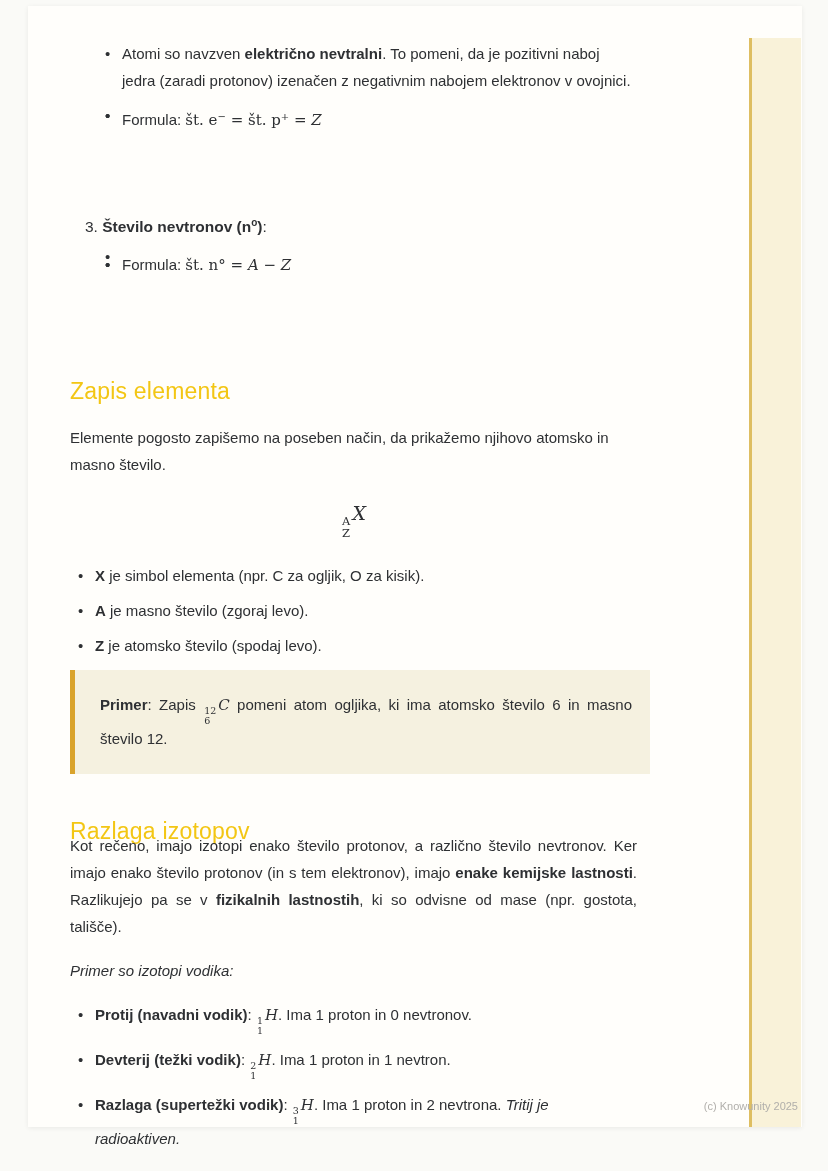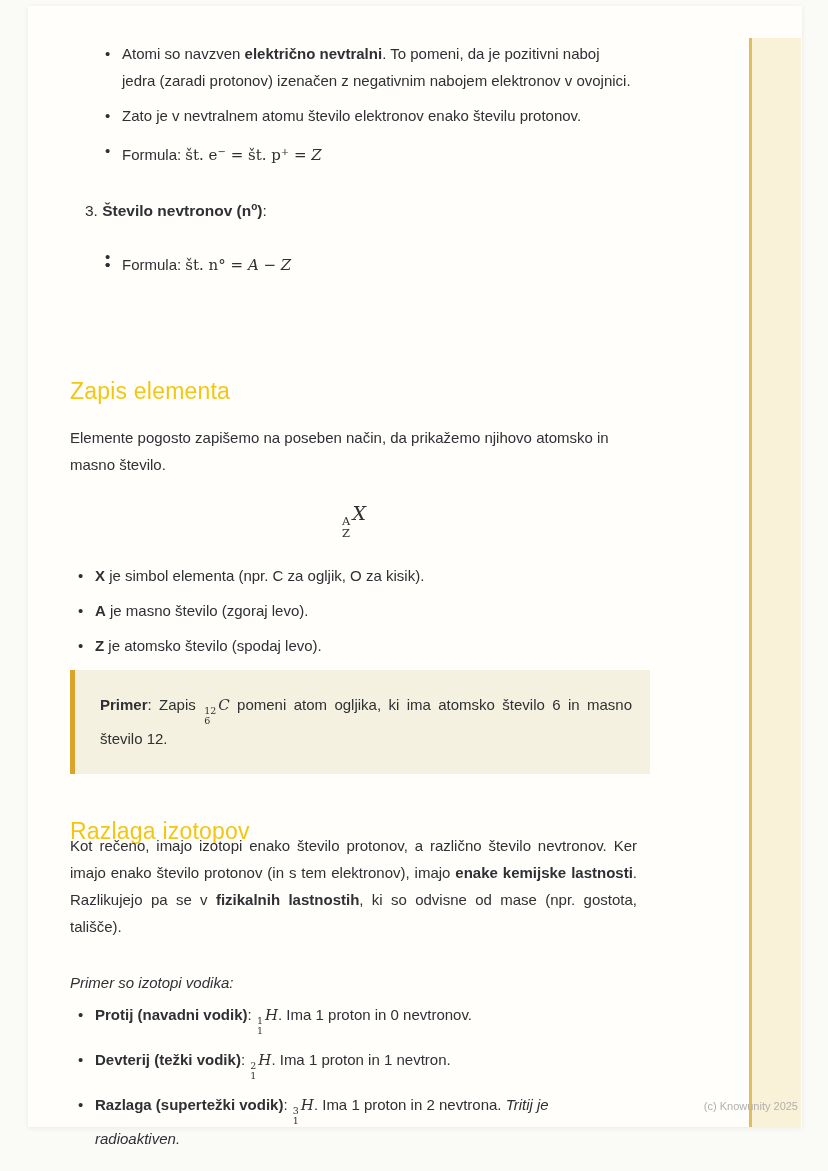--- a/index.html
+++ b/index.html
@@ -30,21 +30,21 @@
   .li { position:relative; padding-left:17px; margin-bottom:8px; }
   .li .bullet {
     position:absolute; left:0; top:0;
     font-size:15px; color:#2e3033;
   }
   .h2 {
     font-size:23px; font-weight:400;
     color:#f3c614;
     letter-spacing:0.2px;
   }
-  .h3 { font-size:15.5px; line-height:22px; }
+  .h3 { font-size:15.5px; line-height:22px;margin-top:16px; }
   .b { font-weight:700; }
   .i { font-style:italic; }
   .m  { font-family:"DejaVu Serif","Liberation Serif",serif;text-align:center; }
   .mi { font-family:"DejaVu Serif","Liberation Serif",serif; font-style:italic; }
   .msup { font-size:10px; vertical-align:5.5px; }
   .mstack {
     display:inline-flex; flex-direction:column;
     font-family:"DejaVu Serif","Liberation Serif",serif;
     font-size:9.5px; line-height:1;
     vertical-align:-4px; text-align:left;
@@ -81,21 +81,20 @@
 <div class="card"></div>
 <div class="ribbon"></div>
 
 <div class="block z2" style="left:105px; top:40px; width:527px;">
   <div class="li">
     <span class="bullet">•</span>
     <span><span>Atomi so navzven </span><span class="b">električno nevtralni</span><span>. To pomeni, da je pozitivni naboj jedra (zaradi protonov) izenačen z negativnim nabojem elektronov v ovojnici.</span></span>
   </div>
   <div class="li">
     <span class="bullet">•</span>
-    <span><span>Zato je v nevtralnem atomu število elektronov enako številu protonov.</span></span>
   </div>
   <div class="li">
     <span class="bullet">•</span>
     <span><span>Formula: </span><span class="m">št. e</span><span class="m msup">−</span><span class="m"> = št. p</span><span class="m msup">+</span><span class="m"> = </span><span class="mi">Z</span></span>
   </div>
 </div>
 
 <div class="block z2 h3" style="left:85px; top:196px; width:560px;"><span>3. </span><span class="b">Število nevtronov (n</span><span class="b msup">o</span><span class="b">)</span><span>:</span></div>
 
 <div class="block z2" style="left:105px; top:243px; width:527px;">
@@ -139,21 +138,21 @@
   <span><span class="b">Primer</span><span>: Zapis </span><span class="mstack">
         <span>12</span>
         <span>6</span>
       </span><span class="mi">C</span><span> pomeni atom ogljika, ki ima atomsko število 6 in masno število 12.</span></span>
 </div>
 
 <div class="block z2 h2" style="left:70px; top:786px; width:567px;margin-top:32px;">Razlaga izotopov</div>
 
 <div class="block z2 p-just" style="left:70px; top:832px; width:567px;"><span>Kot rečeno, imajo izotopi enako število protonov, a različno število nevtronov. Ker imajo enako število protonov (in s tem elektronov), imajo </span><span class="b">enake kemijske lastnosti</span><span>. Razlikujejo pa se v </span><span class="b">fizikalnih lastnostih</span><span>, ki so odvisne od mase (npr. gostota, tališče).</span></div>
 
-<div class="block z2" style="left:70px; top:957px; width:567px;margin-top:12px;"><span class="i">Primer so izotopi vodika:</span></div>
+<div class="block z2" style="left:70px; top:957px; width:567px;"><span class="i">Primer so izotopi vodika:</span></div>
 
 <div class="block z2" style="left:78px; top:1001px; width:554px;">
   <div class="li" style="margin-bottom:11px;">
     <span class="bullet">•</span>
     <span><span class="b">Protij (navadni vodik)</span><span>: </span><span class="mstack">
           <span>1</span>
           <span>1</span>
         </span><span class="mi">H</span><span>. Ima 1 proton in 0 nevtronov.</span></span>
   </div>
   <div class="li" style="margin-bottom:11px;">

